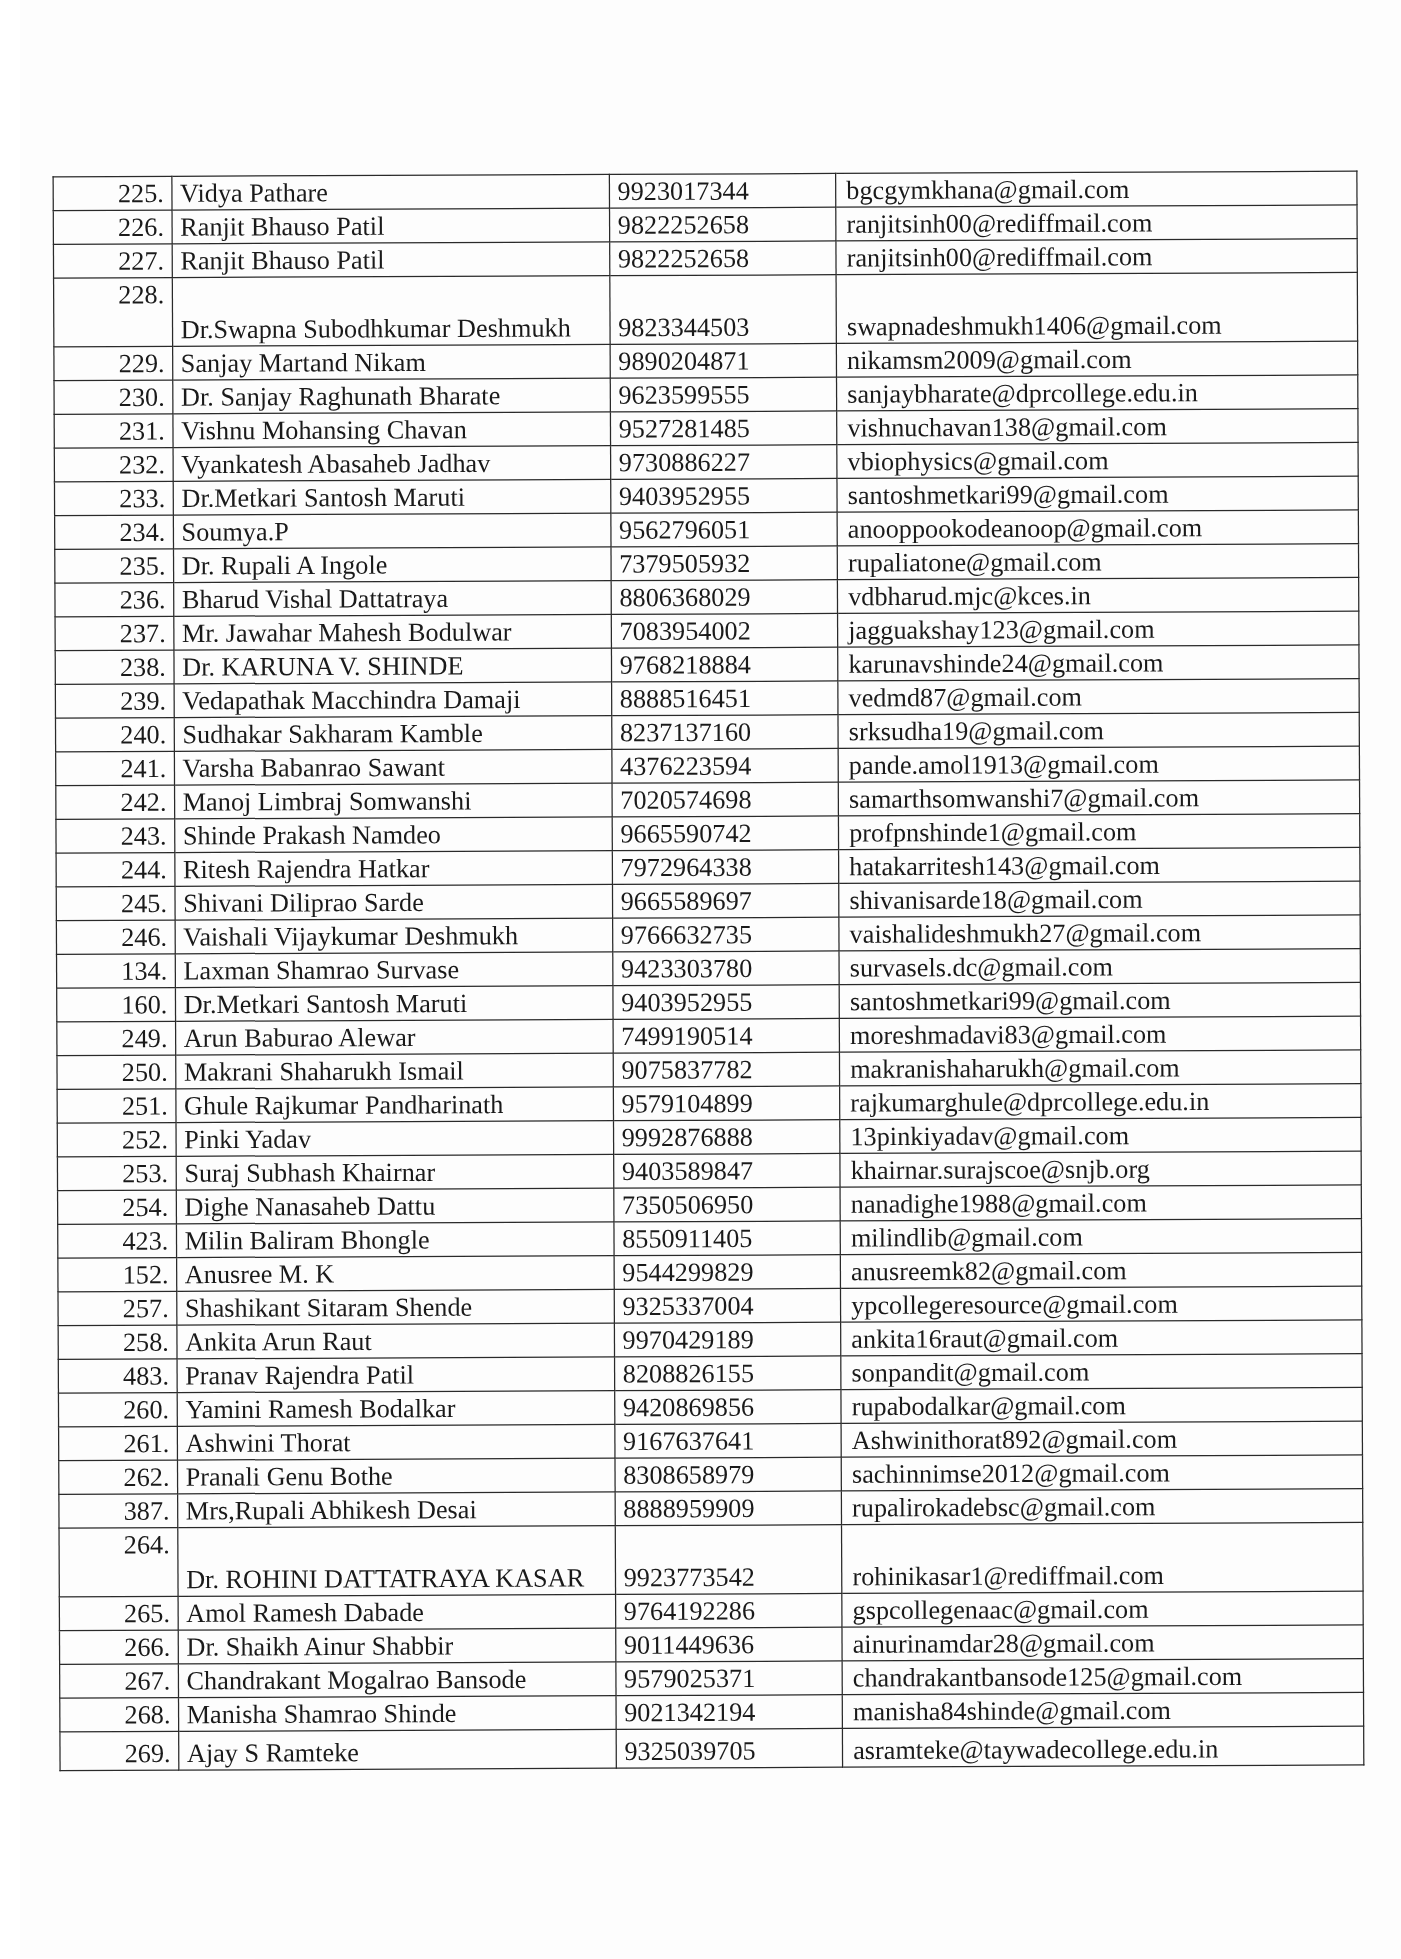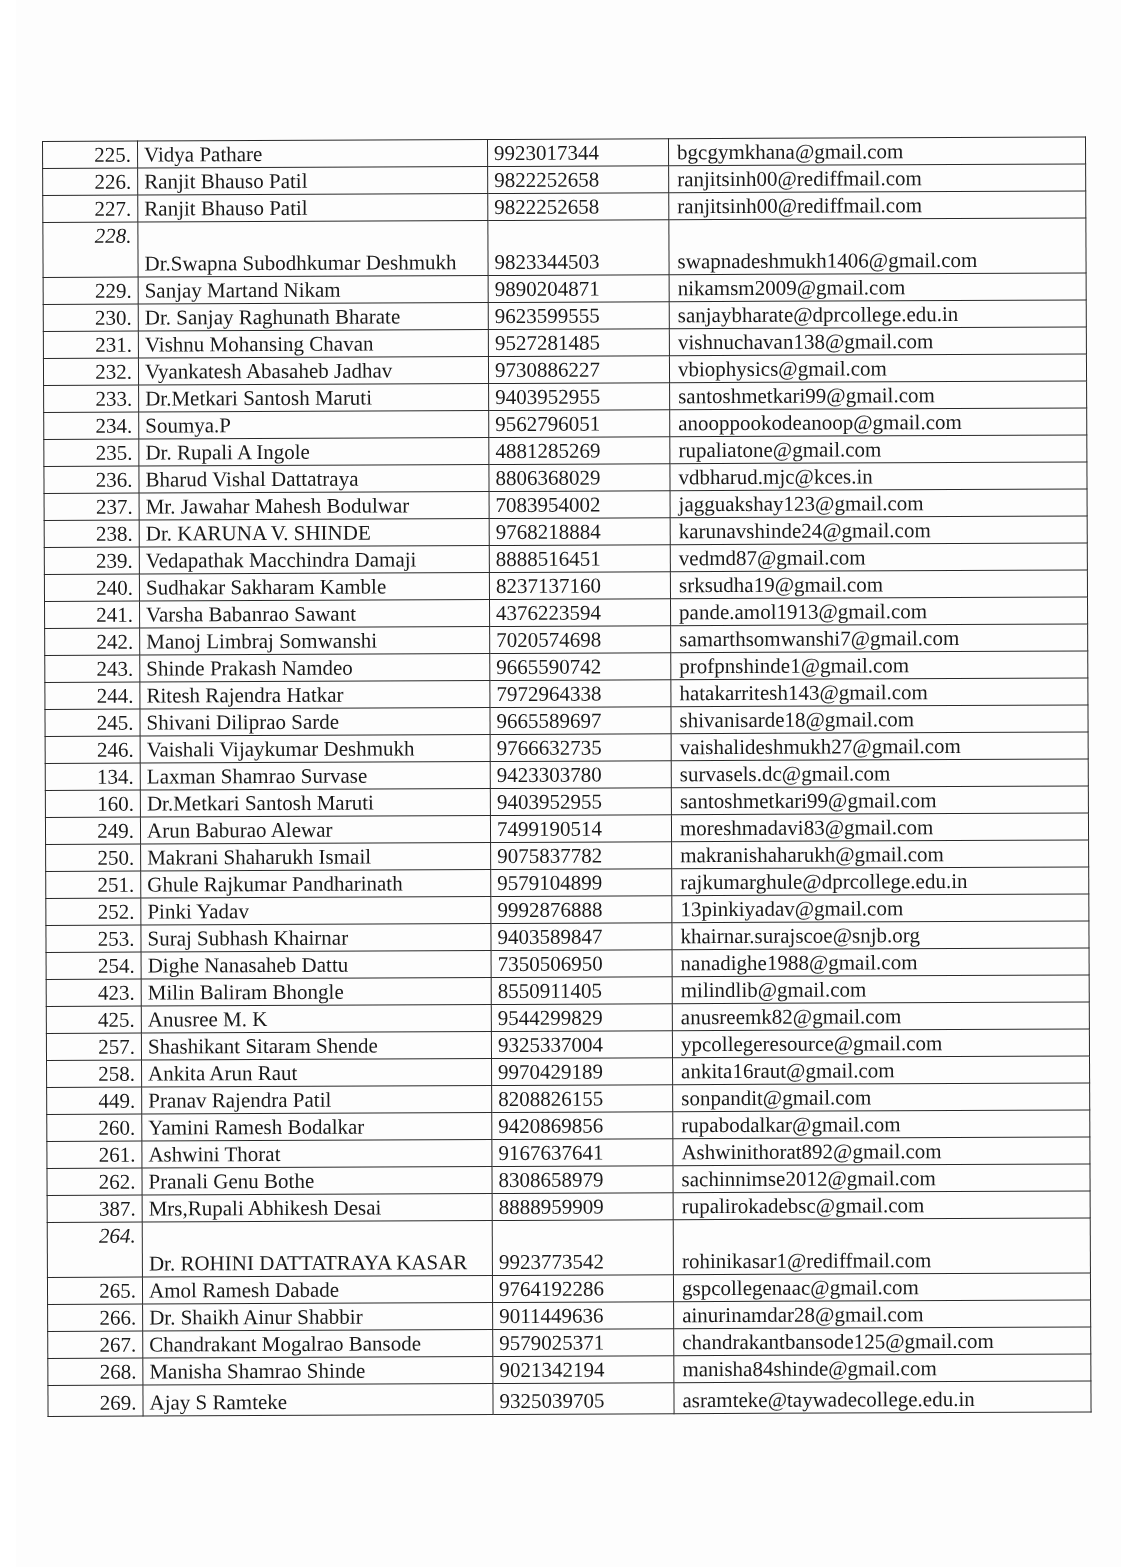--- a/index.html
+++ b/index.html
@@ -61,21 +61,20 @@
     }
     table.contacts td.email {
       text-align: left;
       padding-left: 8px;
     }
     table.contacts tr.tall td {
       height: 54px;
     }
     table.contacts tr.tall td.sno {
       vertical-align: top;
-      font-style: italic;
     }
     table.contacts tr:last-child td {
       height: 30px;
     }
   </style>
 </head>
 <body>
 
 <div class="page">
   <div class="table-wrap">
@@ -137,21 +136,21 @@
           </tr>
           <tr>
             <td class="sno">234.</td>
             <td class="name">Soumya.P</td>
             <td class="phone">9562796051</td>
             <td class="email">anooppookodeanoop@gmail.com</td>
           </tr>
           <tr>
             <td class="sno">235.</td>
             <td class="name">Dr. Rupali A Ingole</td>
-            <td class="phone">4881285269</td>
+            <td class="phone">7379505932</td>
             <td class="email">rupaliatone@gmail.com</td>
           </tr>
           <tr>
             <td class="sno">236.</td>
             <td class="name">Bharud Vishal Dattatraya</td>
             <td class="phone">8806368029</td>
             <td class="email">vdbharud.mjc@kces.in</td>
           </tr>
           <tr>
             <td class="sno">237.</td>
@@ -261,39 +260,39 @@
             <td class="phone">7350506950</td>
             <td class="email">nanadighe1988@gmail.com</td>
           </tr>
           <tr>
             <td class="sno">423.</td>
             <td class="name">Milin Baliram Bhongle</td>
             <td class="phone">8550911405</td>
             <td class="email">milindlib@gmail.com</td>
           </tr>
           <tr>
-            <td class="sno">425.</td>
+            <td class="sno">152.</td>
             <td class="name">Anusree M. K</td>
             <td class="phone">9544299829</td>
             <td class="email">anusreemk82@gmail.com</td>
           </tr>
           <tr>
             <td class="sno">257.</td>
             <td class="name">Shashikant Sitaram Shende</td>
             <td class="phone">9325337004</td>
             <td class="email">ypcollegeresource@gmail.com</td>
           </tr>
           <tr>
             <td class="sno">258.</td>
             <td class="name">Ankita Arun Raut</td>
             <td class="phone">9970429189</td>
             <td class="email">ankita16raut@gmail.com</td>
           </tr>
           <tr>
-            <td class="sno">449.</td>
+            <td class="sno">483.</td>
             <td class="name">Pranav Rajendra Patil</td>
             <td class="phone">8208826155</td>
             <td class="email">sonpandit@gmail.com</td>
           </tr>
           <tr>
             <td class="sno">260.</td>
             <td class="name">Yamini Ramesh Bodalkar</td>
             <td class="phone">9420869856</td>
             <td class="email">rupabodalkar@gmail.com</td>
           </tr>

